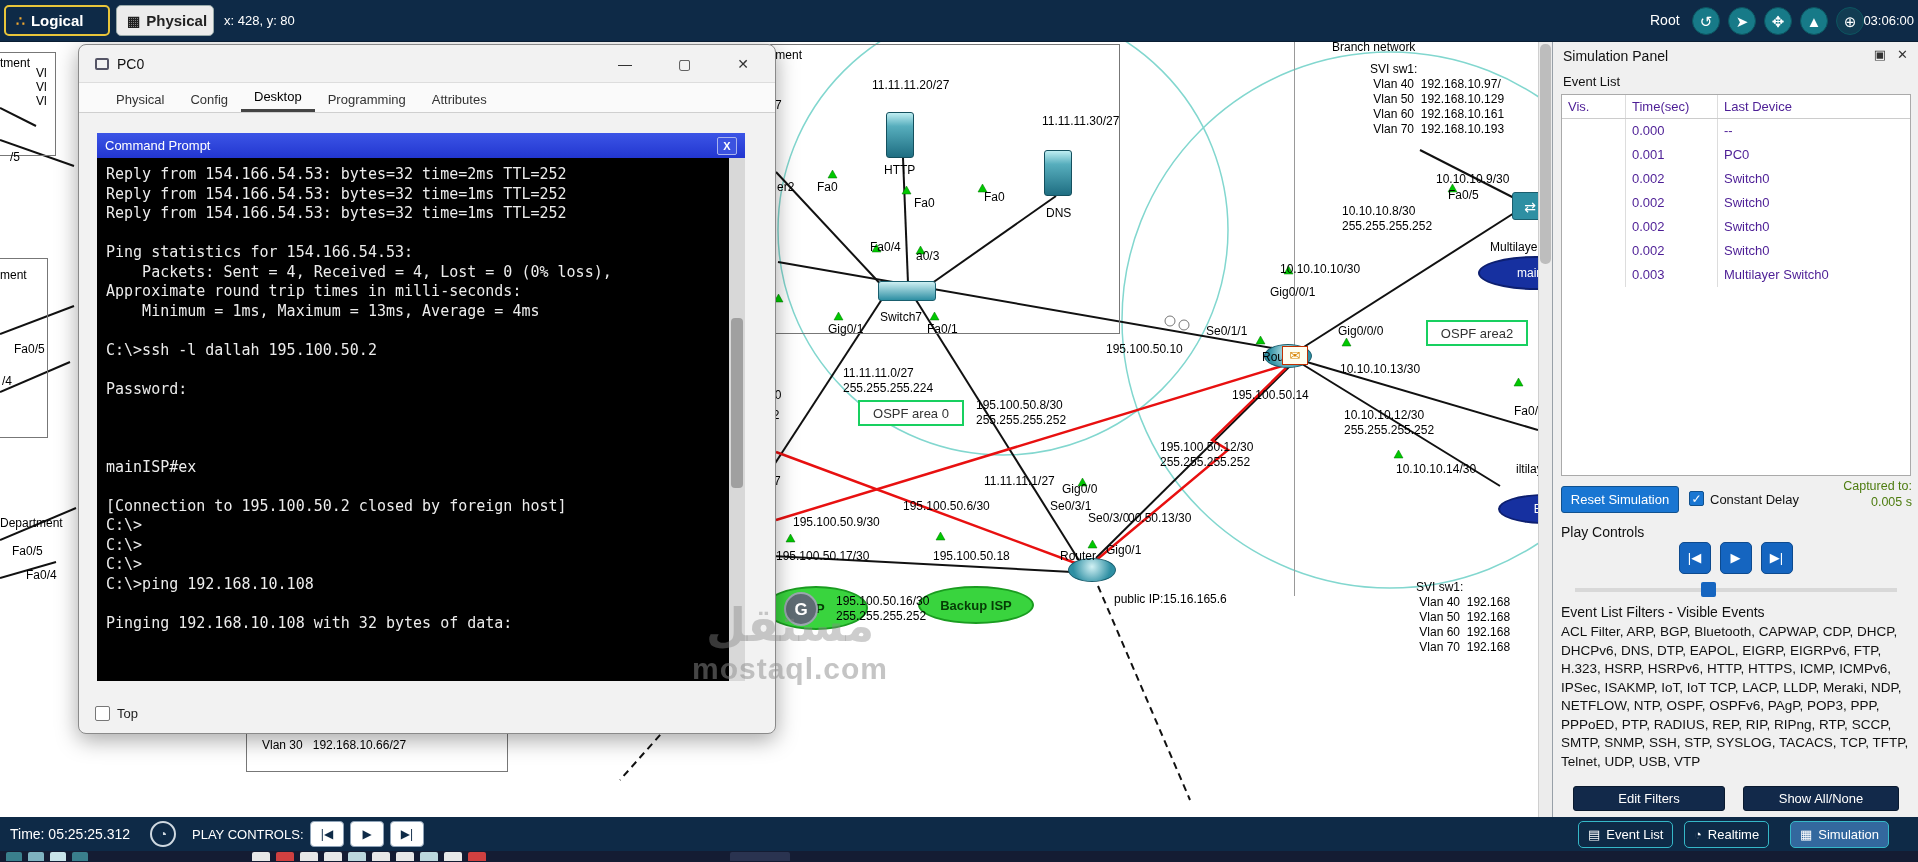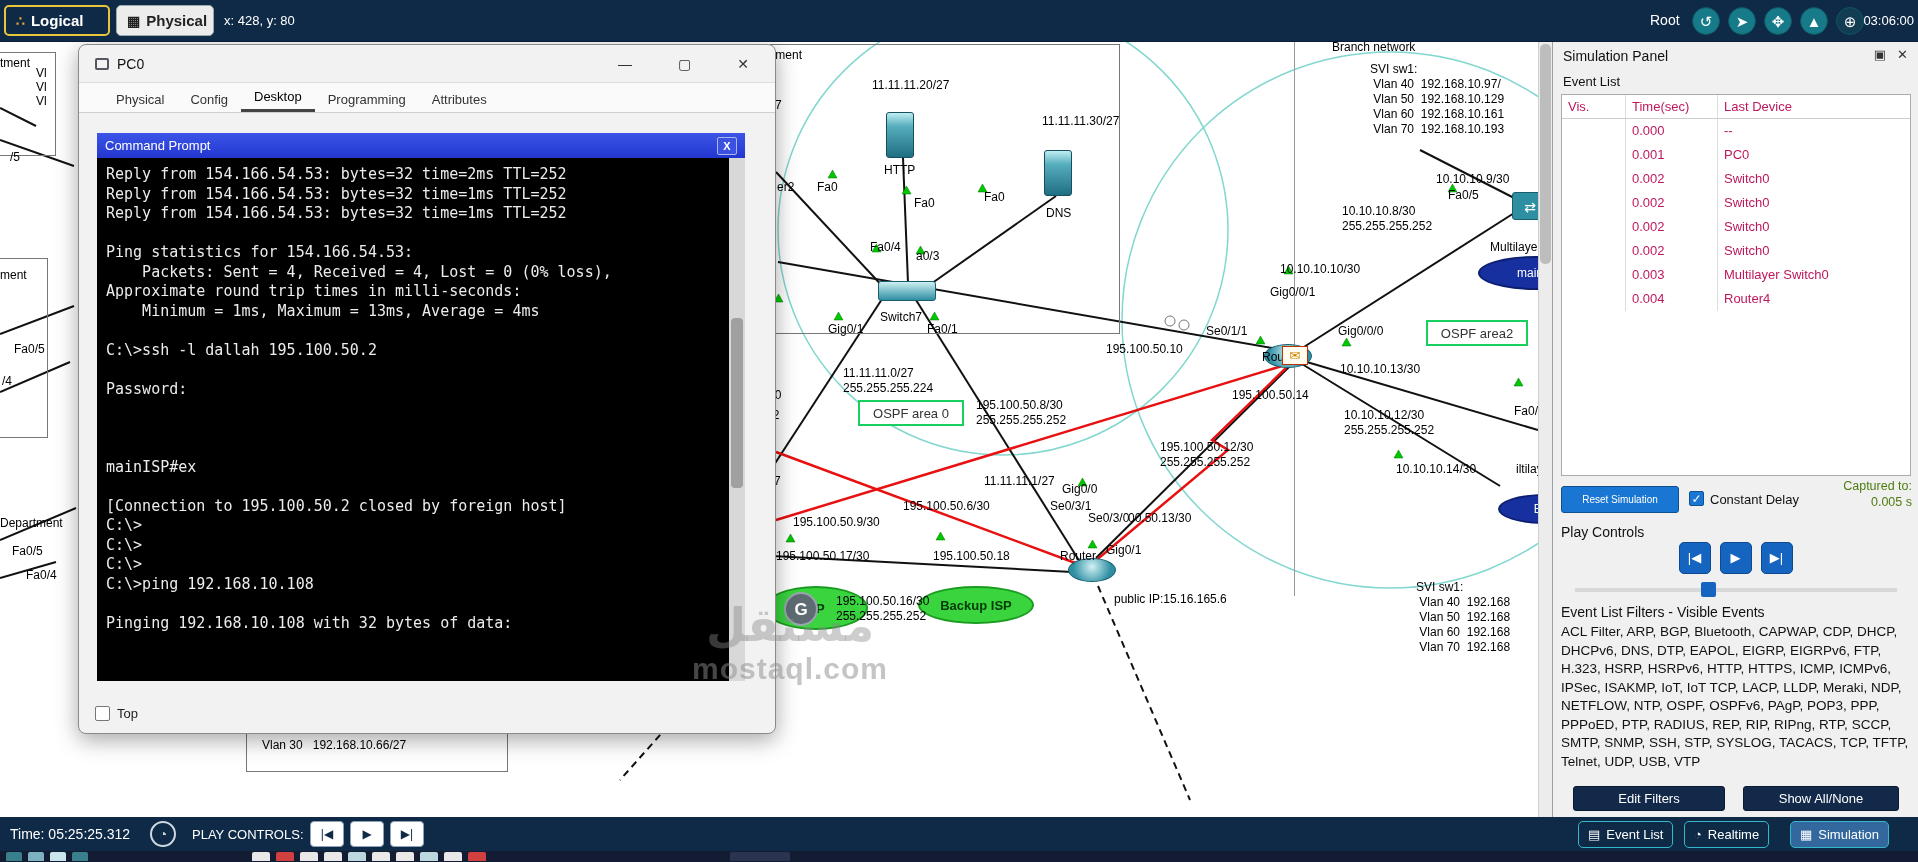--- a/index.html
+++ b/index.html
@@ -106,26 +106,26 @@
     background:#f0f0f0; border-left:1px solid #98a0a8; z-index:20; }
   #sp-title { position:absolute; left:10px; top:6px; font-size:14px; color:#111; }
   #sp-dock { position:absolute; right:32px; top:5px; font-size:13px; color:#333; cursor:pointer; }
   #sp-close { position:absolute; right:10px; top:5px; font-size:13px; color:#333; cursor:pointer; }
   #sp-evlabel { position:absolute; left:10px; top:32px; font-size:13px; color:#111; }
   #ev-table { position:absolute; left:8px; top:52px; width:350px; height:382px;
     background:#fff; border:1px solid #aaa; overflow:hidden; }
   #ev-header { display:flex; height:24px; border-bottom:1px solid #ccc; }
   .ev-row { display:flex; height:24px; cursor:pointer; }
   .ev-row.sel { background:#c6c6c6; }
-  .ev-c { font-size:13px; color:#be185d; padding:4px 6px 0 6px; border-right:1px solid #ddd;
+  .ev-c { font-size:13px; color:#4c1d95; padding:4px 6px 0 6px; border-right:1px solid #ddd;
     overflow:hidden; white-space:nowrap; }
   .c0 { width:64px; } .c1 { width:92px; } .c2 { flex:1; border-right:none; }
   .vis-badge { font-size:11px; border:1px solid #777; background:#e8e8e8; padding:1px 3px; }
   #reset-btn { position:absolute; left:8px; top:444px; width:118px; height:27px;
-    background:#1976d2; color:#fff; font-size:10px; border:1px solid #10518f; border-radius:3px;
+    background:#1976d2; color:#fff; font-size:13px; border:1px solid #10518f; border-radius:3px;
     text-align:center; line-height:25px; cursor:pointer; }
   #cd-check { position:absolute; left:136px; top:449px; width:15px; height:15px;
     background:#1976d2; border:1px solid #10518f; color:#fff; font-size:12px; line-height:14px;
     text-align:center; border-radius:2px; cursor:pointer; }
   #cd-label { position:absolute; left:157px; top:450px; font-size:13px; color:#111; }
   #captured { position:absolute; right:6px; top:436px; width:86px; text-align:right;
     font-size:12.5px; color:#4d7c0f; line-height:16px; }
   #pc-label { position:absolute; left:8px; top:482px; font-size:14px; color:#111; }
   #sp-playrow { position:absolute; left:0; top:500px; width:100%; display:flex; justify-content:center; gap:9px; }
   .sp-play { width:32px; height:32px; background:#1565c0; border:1px solid #0d4a8f; border-radius:5px;
@@ -448,25 +448,20 @@
         <div class="ev-row">
           <div class="ev-c c0"></div>
           <div class="ev-c c1">0.002</div>
           <div class="ev-c c2">Switch0</div>
         </div>
         <div class="ev-row">
           <div class="ev-c c0"></div>
           <div class="ev-c c1">0.003</div>
           <div class="ev-c c2">Multilayer Switch0</div>
         </div>
-        <div class="ev-row">
-          <div class="ev-c c0"></div>
-          <div class="ev-c c1">0.004</div>
-          <div class="ev-c c2">Router4</div>
-        </div>
       </div>
   </div>
   <div id="reset-btn">Reset Simulation</div>
   <div id="cd-check">✓</div>
   <div id="cd-label">Constant Delay</div>
   <div id="captured">
     <div>Captured to:</div>
     <div>0.005 s</div>
   </div>
   <div id="pc-label">Play Controls</div>

